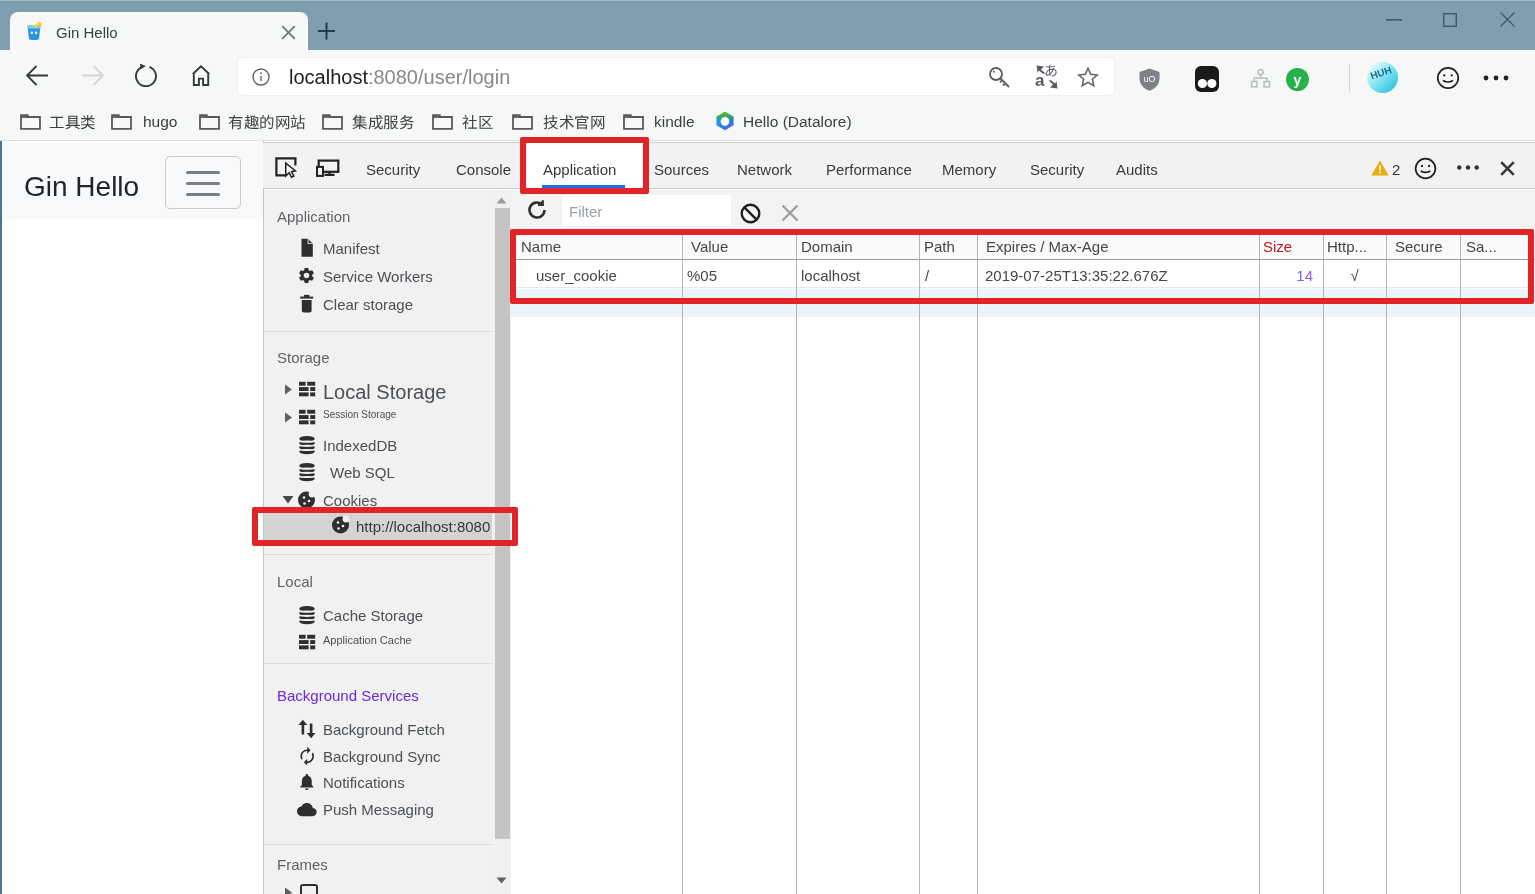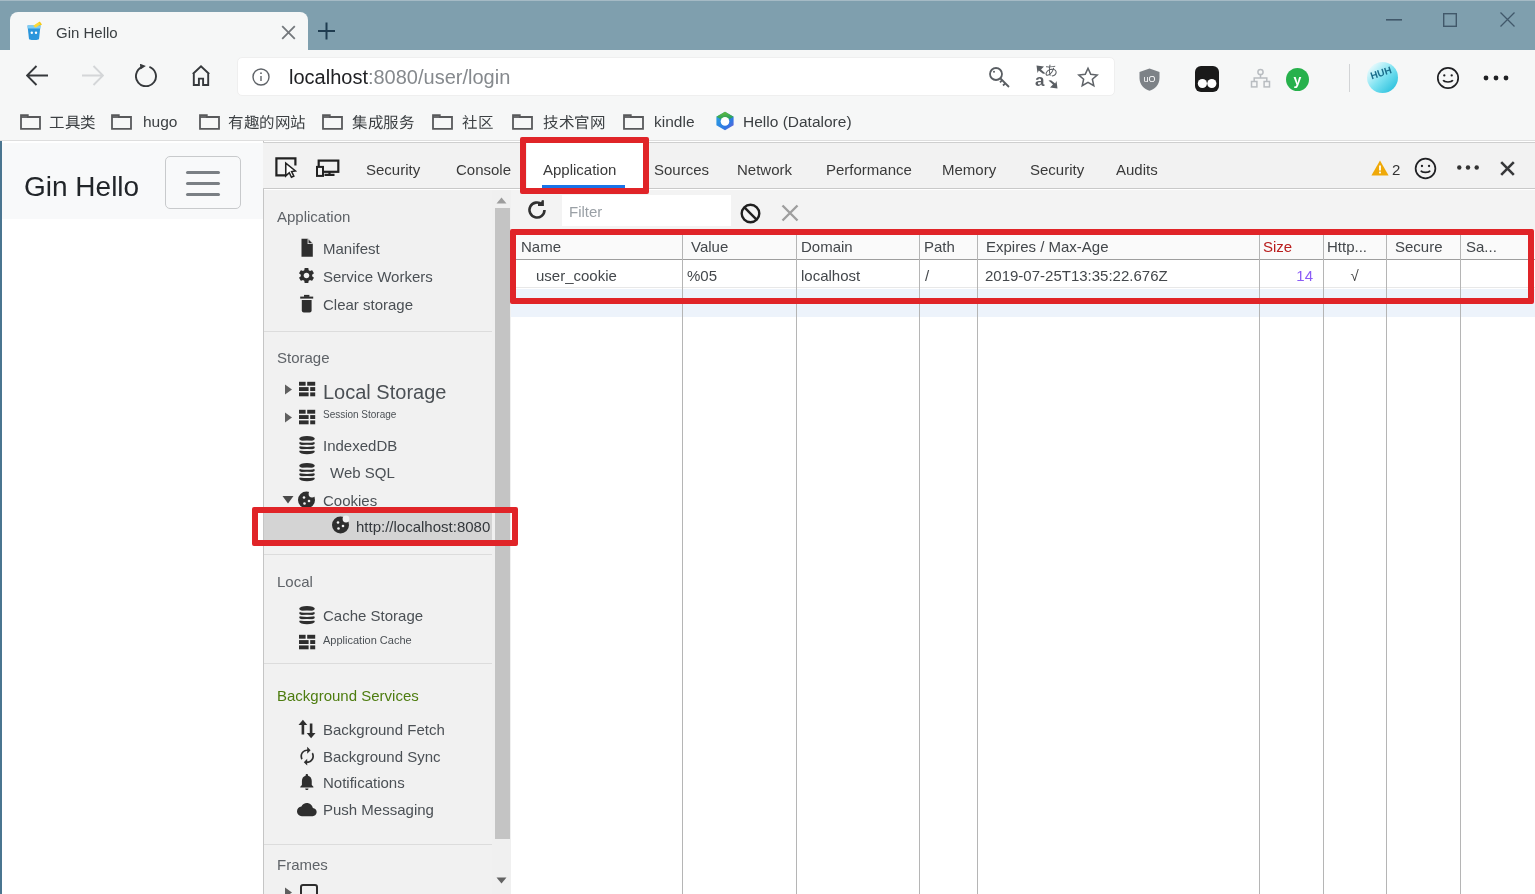--- a/index.html
+++ b/index.html
@@ -367,21 +367,21 @@
       <rect x="2" y="2.8" width="6.6" height="3.9"></rect>
       <rect x="10.2" y="2.8" width="8" height="3.9"></rect>
       <rect x="2" y="8.1" width="9.6" height="3.9"></rect>
       <rect x="13.2" y="8.1" width="5" height="3.9"></rect>
       <rect x="2" y="13.4" width="9.6" height="3.9"></rect>
       <rect x="13.2" y="13.4" width="5" height="3.9"></rect>
     </g>
   </svg>
 <div class="a" style="left:323px;top:634px;font-size:11px;color:#4b5055">Application Cache</div>
 <div class="a" style="left:264px;top:663px;width:246px;height:1px;background:#dcdcdc"></div>
-<div class="a" style="left:277px;top:687px;font-size:15px;color:#4d7c0f">Background Services</div>
+<div class="a" style="left:277px;top:687px;font-size:15px;color:#6d28d9">Background Services</div>
 <svg class="a" style="left:297px;top:719px" width="20" height="20" viewBox="0 0 20 20">
     <g fill="#2e2e2e">
       <rect x="4.6" y="4.5" width="2.6" height="11"></rect>
       <path d="M1.5 6 L5.9 0.8 L10.3 6 Z"></path>
       <rect x="12.8" y="4.5" width="2.6" height="11"></rect>
       <path d="M9.7 14 L14.1 19.2 L18.5 14 Z"></path>
     </g>
   </svg>
 <div class="a" style="left:323px;top:721px;font-size:15px;color:#4b5055">Background Fetch</div>
 <svg class="a" style="left:297px;top:746px" width="20" height="20" viewBox="0 0 20 20">

